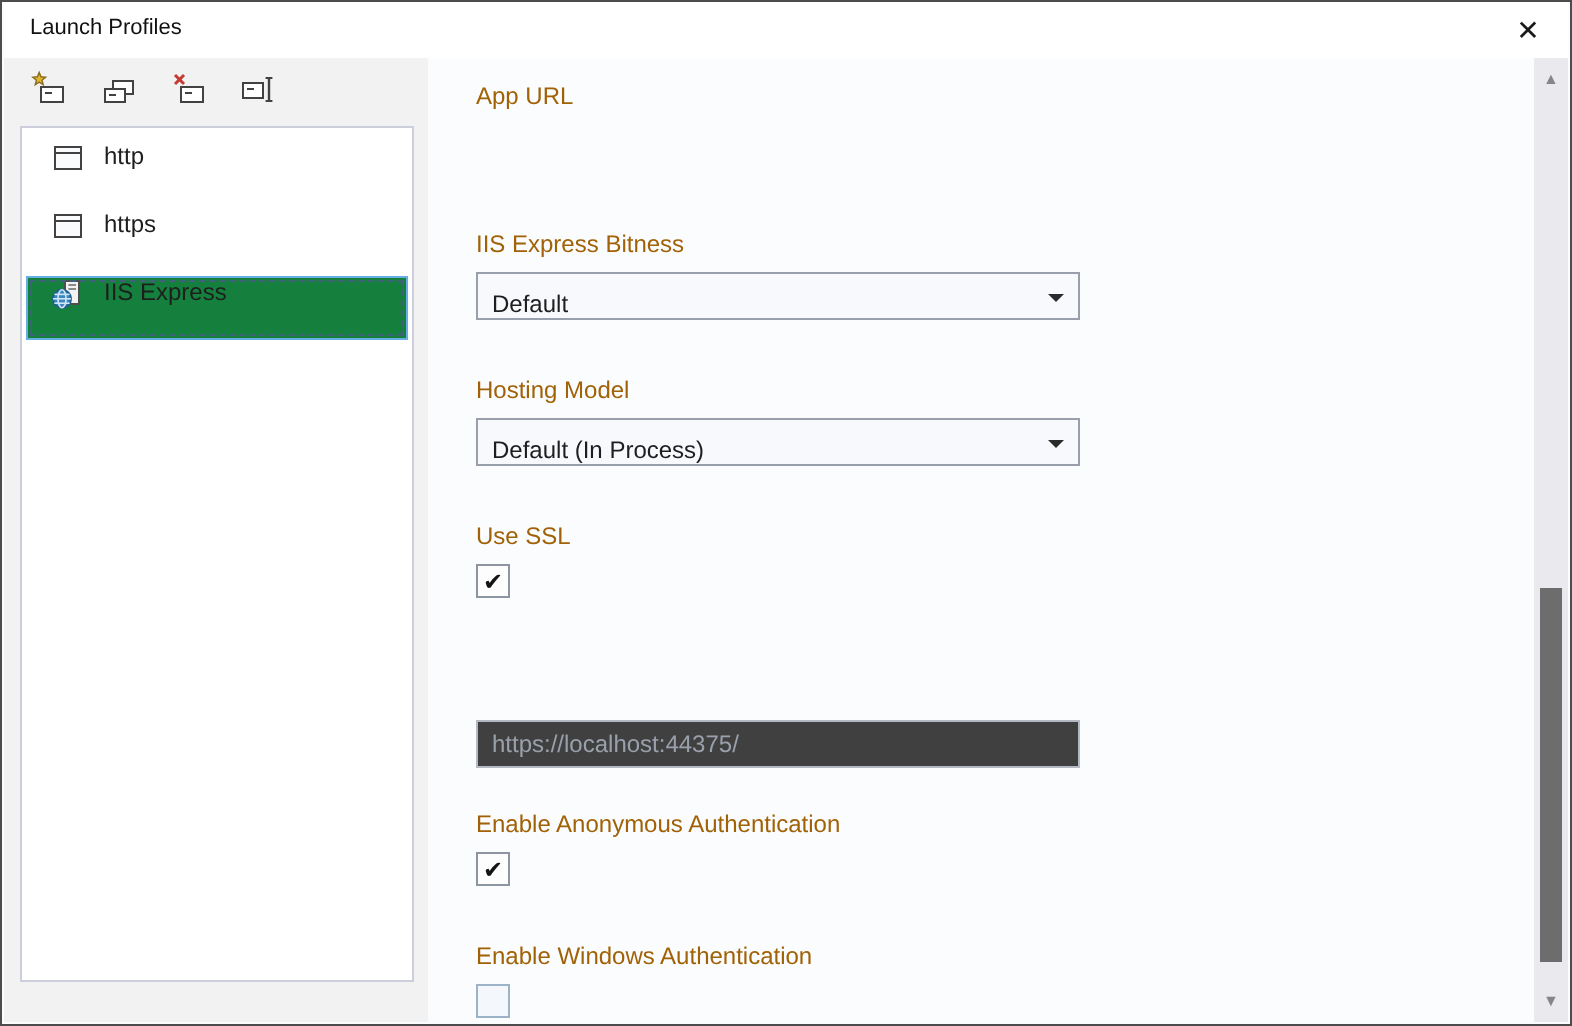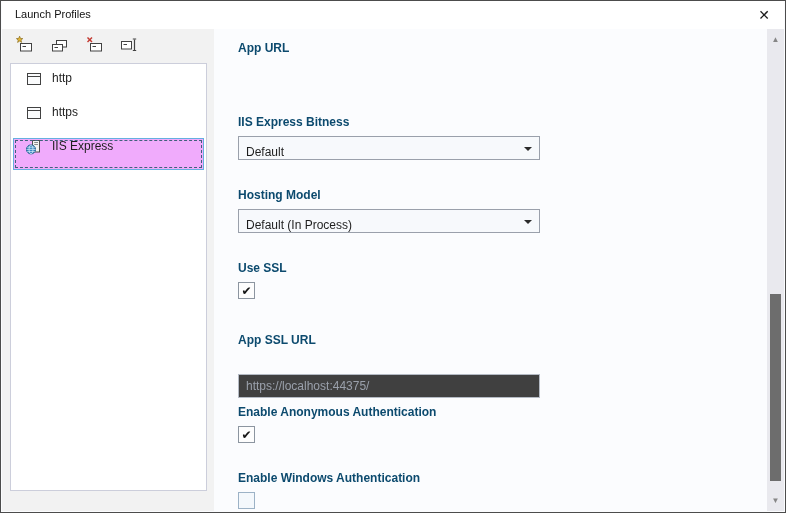--- a/index.html
+++ b/index.html
@@ -23,28 +23,28 @@
   .listbox {
     position:absolute; left:8px; top:34px; width:197px; bottom:20px;
     background:#ffffff; border:1px solid #cccedb; padding-top:4px;
   }
   .profile-item {
     height:32px; margin:2px 2px 0 2px; display:flex; align-items:flex-start;
     padding-left:12px; gap:10px; font-size:12px; color:#1e1e1e;
     border:1px solid transparent; cursor:pointer;
   }
   .profile-item.selected {
-    background:#f0abfc; border:1px solid #66afe0;
+    background:#15803d; border:1px solid #66afe0;
     outline:1px dashed #40617c; outline-offset:-3px;
   }
   .profile-item .p-icon { width:16px; height:16px; flex:0 0 16px; }
   
   .main { position:absolute; left:213px; top:28px; right:18px; bottom:1px; background:#fbfcfe; }
   .group { position:absolute; left:24px; width:302px; }
-  .field-label { display:block; font-size:12px; font-weight:700; color:#0c4a6e; }
+  .field-label { display:block; font-size:12px; font-weight:400; color:#a16207; }
   .text-input {
     margin-top:7px; width:100%; height:24px; border:1px solid #9aa0ab;
     background:#ffffff; color:#1e1e1e; font-size:12px; padding:0 7px;
     font-family:"Liberation Sans", sans-serif; outline:none;
   }
   .text-input:disabled { background:#404040; color:#9aa0ab; border-color:#b4bac4;margin-top:27px; }
   .combo {
     position:relative; margin-top:7px; width:100%; height:24px;
     border:1px solid #9aa0ab; background:#f7f9fc; display:flex;
     align-items:flex-end; padding:0 22px 0 7px; font-size:12px; color:#1e1e1e; cursor:pointer;
@@ -190,21 +190,20 @@
     </div>
 
     <div class="group g4">
       <label class="field-label">Use SSL</label>
       <div class="checkbox">
         <span>✔</span>
       </div>
     </div>
 
     <div class="group g5">
-      <label class="field-label">App SSL URL</label>
       <input class="text-input" type="text" disabled="" value="https://localhost:44375/" style="">
     </div>
 
     <div class="group g6">
       <label class="field-label">Enable Anonymous Authentication</label>
       <div class="checkbox">
         <span>✔</span>
       </div>
     </div>
 

